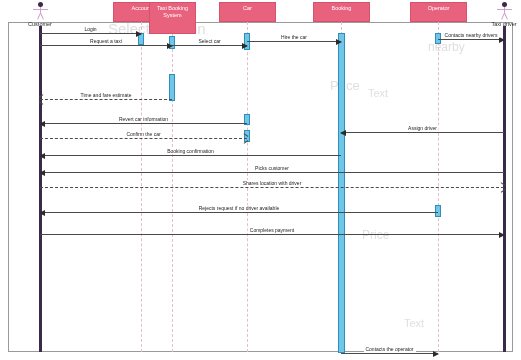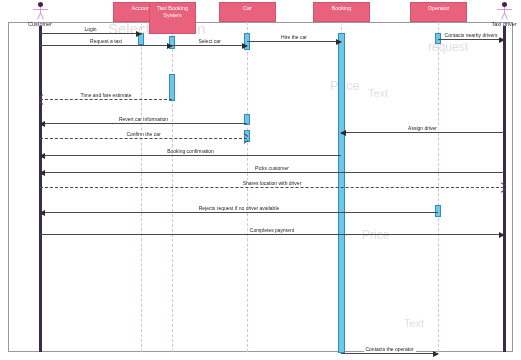--- a/index.html
+++ b/index.html
@@ -72,21 +72,21 @@
 
 <div id="stage">
 
   <div class="frame"></div>
 
   <div id="watermark-layer">
       <div class="wm" style="left: 108px; top: 20px; font-size: 15px;">Select location</div>
       <div class="wm" style="left: 330px; top: 78px; font-size: 13px;">Price</div>
       <div class="wm" style="left: 368px; top: 87px; font-size: 11px;">Text</div>
       <div class="wm" style="left: 362px; top: 228px; font-size: 12px;">Price</div>
-      <div class="wm" style="left: 428px; top: 40px; font-size: 12px;">request</div>
+      <div class="wm" style="left: 428px; top: 40px; font-size: 12px;">nearby</div>
       <div class="wm" style="left: 404px; top: 317px; font-size: 11px;">Text</div>
     </div>
 
   <div id="lifeline-layer">
       <div class="lifeline solid" style="left: 39px; top: 26px; height: 326px;"></div>
       <div class="lifeline" style="left: 141px; top: 22px; height: 330px;"></div>
       <div class="lifeline" style="left: 172px; top: 34px; height: 318px;"></div>
       <div class="lifeline" style="left: 247px; top: 22px; height: 330px;"></div>
       <div class="lifeline" style="left: 341px; top: 22px; height: 330px;"></div>
       <div class="lifeline" style="left: 438px; top: 22px; height: 330px;"></div>

